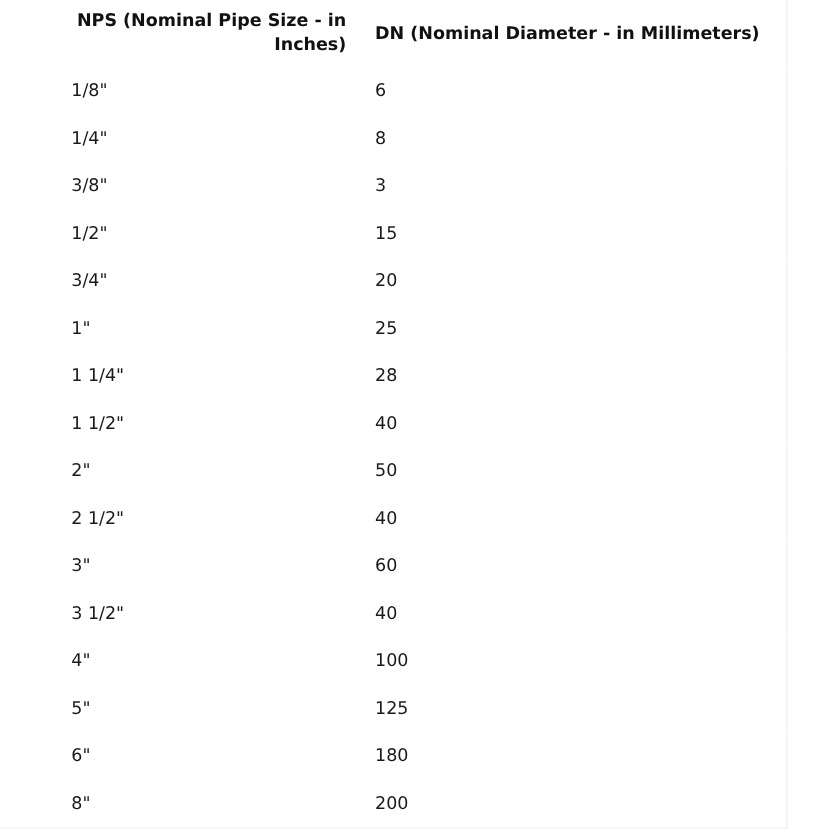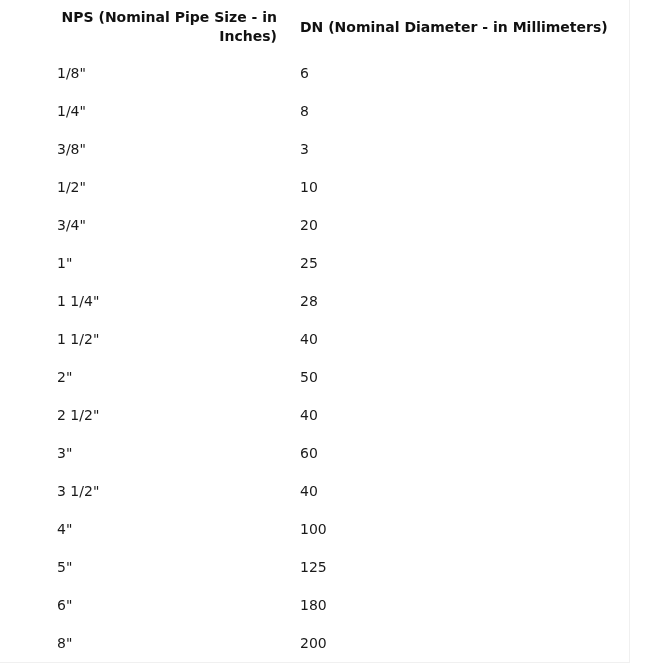--- a/index.html
+++ b/index.html
@@ -82,21 +82,21 @@
         <td class="d-dn">8</td>
       </tr>
 
       <tr>
         <td class="d-nps">3/8"</td>
         <td class="d-dn">3</td>
       </tr>
 
       <tr>
         <td class="d-nps">1/2"</td>
-        <td class="d-dn">10</td>
+        <td class="d-dn">15</td>
       </tr>
 
       <tr>
         <td class="d-nps">3/4"</td>
         <td class="d-dn">20</td>
       </tr>
 
       <tr>
         <td class="d-nps">1"</td>
         <td class="d-dn">25</td>

